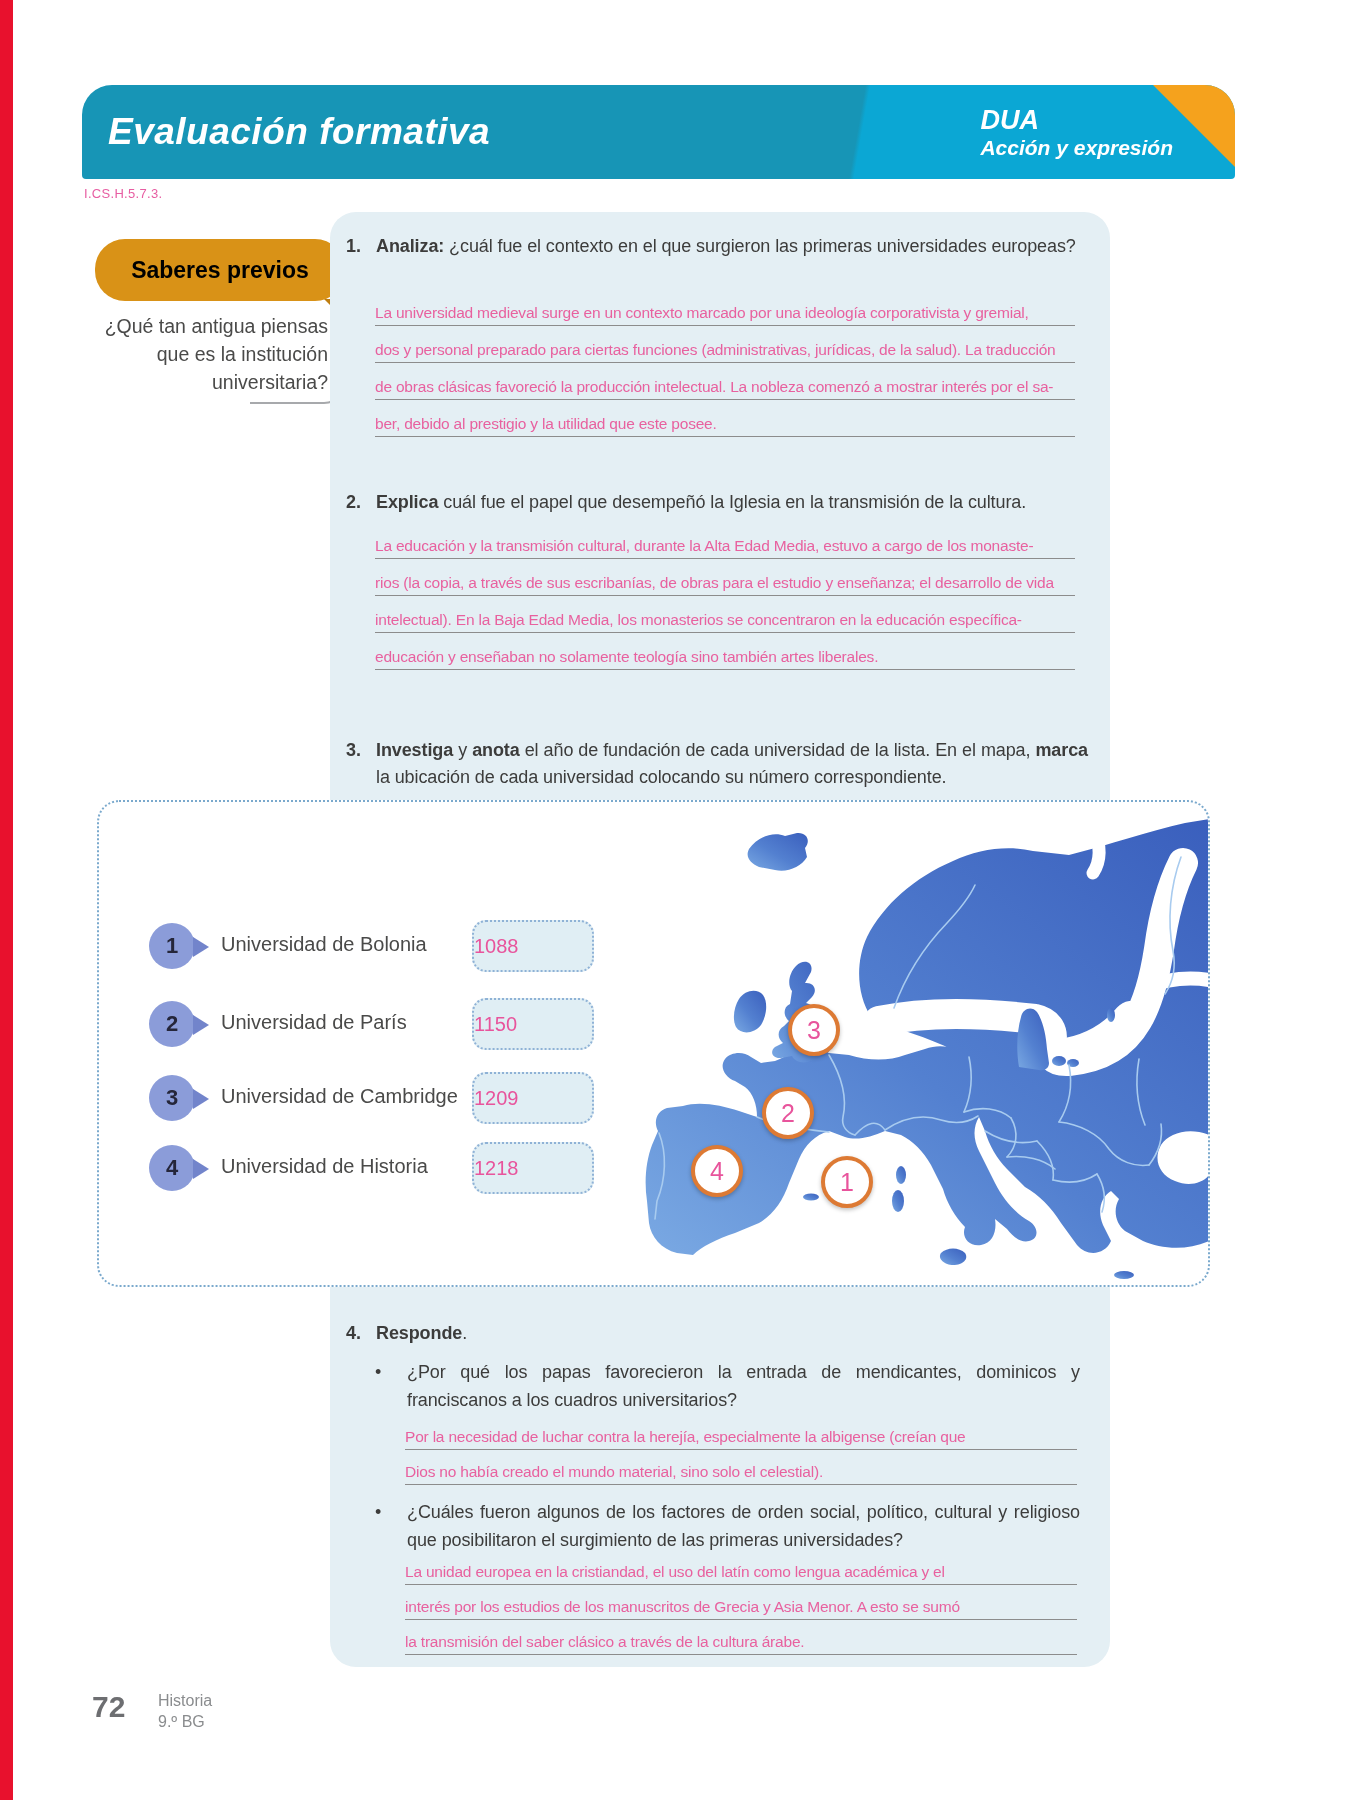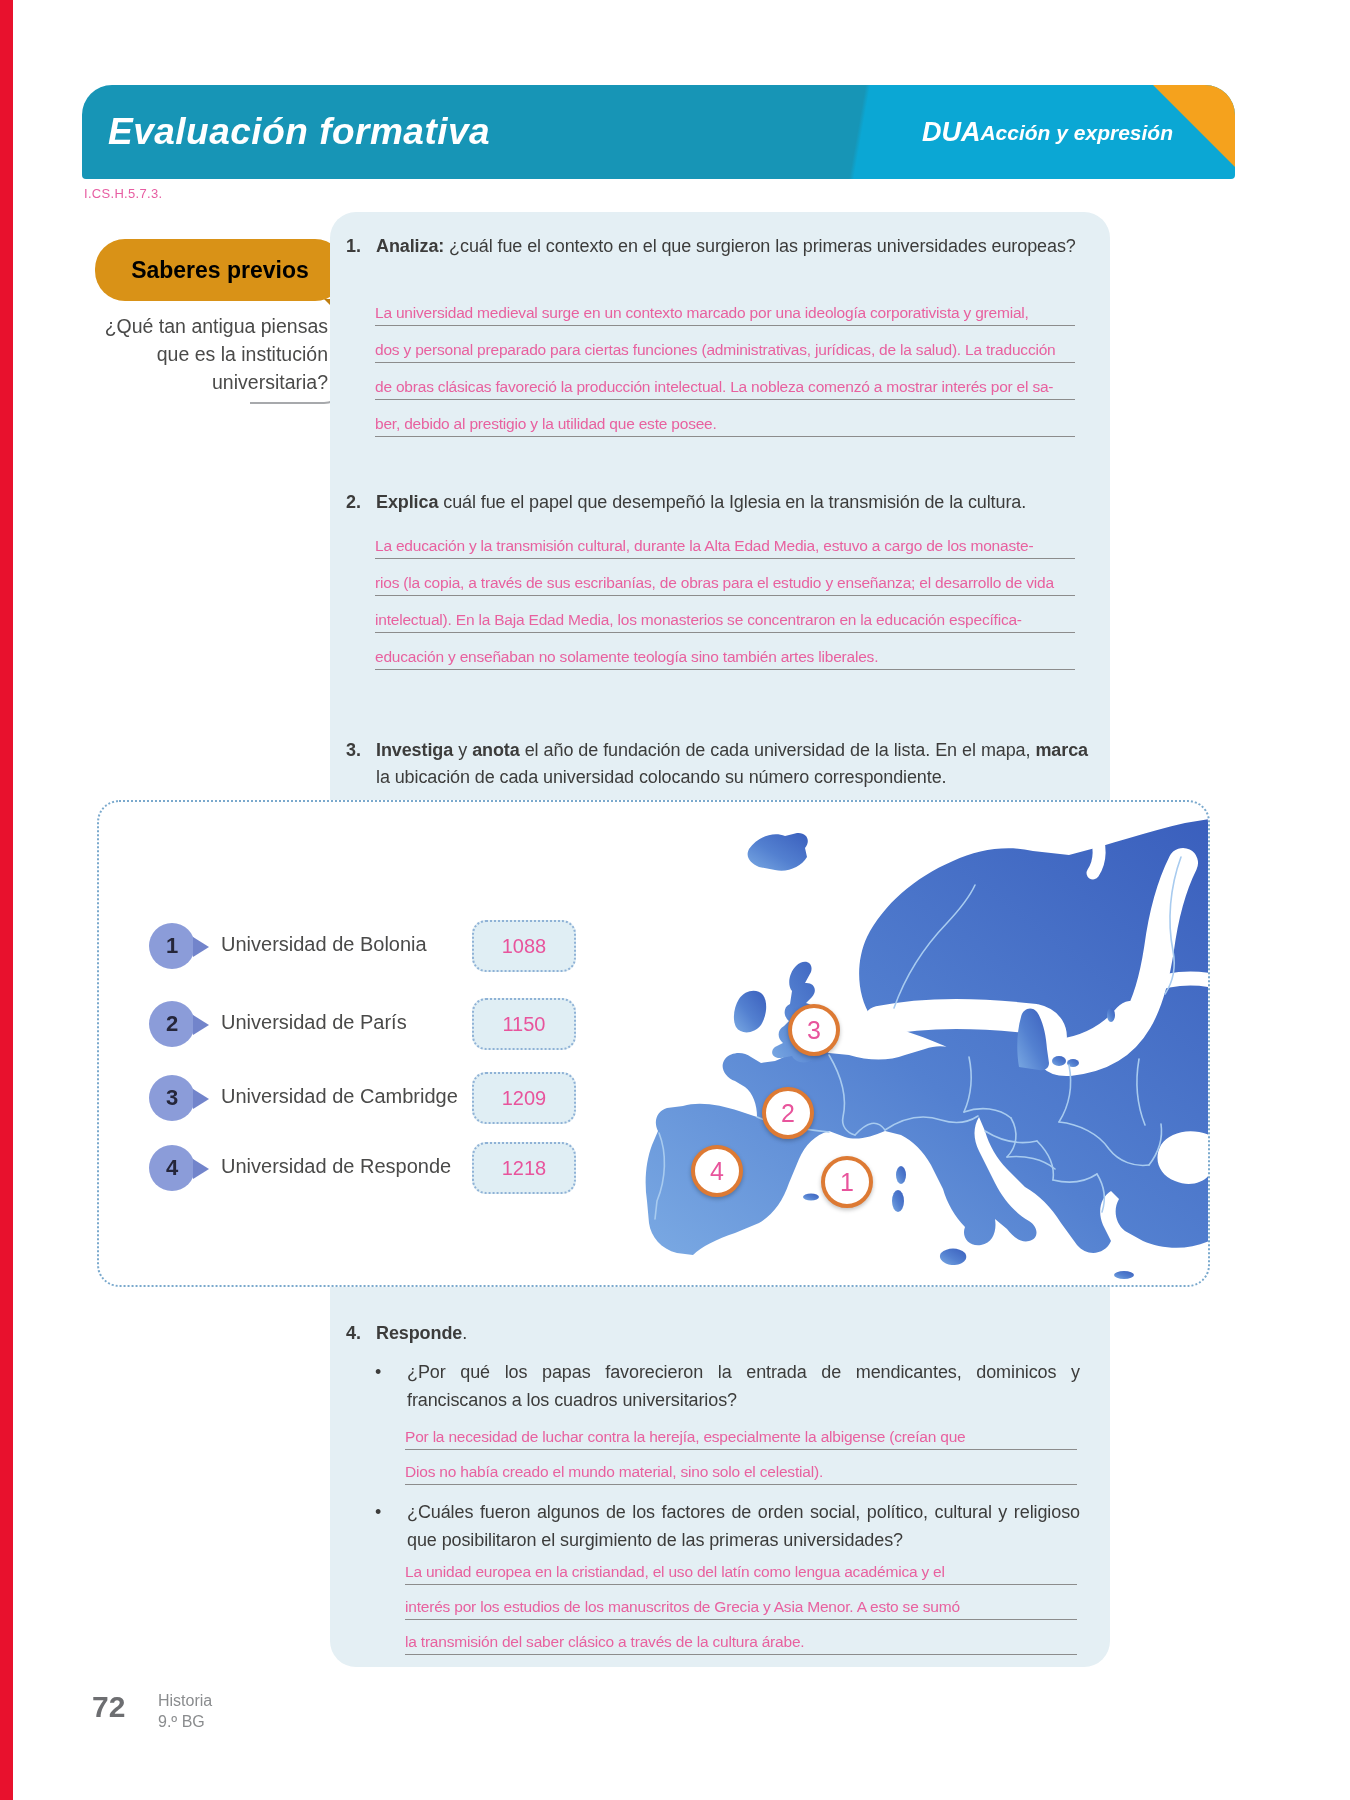--- a/index.html
+++ b/index.html
@@ -6,22 +6,22 @@
   body{font-family:"Liberation Sans",sans-serif;}
   .page{position:relative;width:1350px;height:1800px;background:#fff;overflow:hidden;}
   .red-bar{position:absolute;left:0;top:0;width:13px;height:1800px;background:#e8112d;}
 
   
   .header{position:absolute;left:82px;top:85px;width:1153px;height:94px;
     background:linear-gradient(100deg,#1795b6 67%,#0ba7d4 67.4%);
     border-radius:30px 30px 4px 4px;overflow:hidden;font-style:italic;}
   .header-title{position:absolute;left:26px;top:0;height:100%;display:flex;align-items:center;
     color:#fff;font-size:37px;font-weight:bold;letter-spacing:.5px;}
-  .dua{position:absolute;right:62px;top:0;height:100%;display:flex;flex-direction:row;
-    justify-content:center;align-items:center;color:#fff;}
+  .dua{position:absolute;right:62px;top:0;height:100%;display:flex;flex-direction:column;
+    justify-content:center;align-items:flex-start;color:#fff;}
   .dua-1{font-size:27px;font-weight:bold;line-height:30px;}
   .dua-2{font-size:21px;font-weight:bold;line-height:25px;}
   .orange-wedge{position:absolute;right:0;top:0;width:82px;height:82px;background:#f5a21d;
     clip-path:polygon(0 0,100% 0,100% 100%);}
   .code{position:absolute;left:84px;top:186px;font-size:13px;color:#e75da2;letter-spacing:.3px;}
 
   
   .sp-badge{position:absolute;left:95px;top:239px;width:250px;height:62px;background:#d99217;
     border-radius:30px;display:flex;align-items:center;justify-content:center;
     color:#000000;font-size:23px;font-weight:bold;}
@@ -54,23 +54,23 @@
   
   .map-panel{position:absolute;left:97px;top:800px;width:1113px;height:487px;background:#fff;
     border:2px dotted #7aa9cd;border-radius:22px;box-sizing:border-box;overflow:hidden;}
   .uni-row{position:absolute;left:0;width:450px;height:0;}
   .uni-marker{position:absolute;left:50px;top:-23px;width:46px;height:46px;border-radius:50%;
     background:#8b9cd9;display:flex;align-items:center;justify-content:center;
     color:#25263a;font-size:22px;font-weight:bold;}
   .uni-marker::after{content:"";position:absolute;right:-14px;top:14px;width:0;height:0;
     border-left:16px solid #7284cb;border-top:10px solid transparent;border-bottom:10px solid transparent;}
   .uni-label{position:absolute;left:122px;top:-13px;color:#4a4a49;font-size:20px;white-space:nowrap;}
-  .year-box{position:absolute;left:373px;top:-26px;width:104px;height:52px;background:#e0eef4;
+  .year-box{position:absolute;left:373px;top:-26px;width:122px;height:52px;background:#e0eef4;
     border:2px dotted #8fb2d6;border-radius:14px;box-sizing:border-box;
-    display:flex;align-items:center;justify-content:center;color:#e8549c;font-size:20px;}
+    display:flex;align-items:center;justify-content:flex-start;color:#e8549c;font-size:20px;}
   .map-svg{position:absolute;left:450px;top:3px;}
   .map-marker{position:absolute;width:52px;height:52px;border-radius:50%;background:#fff;
     border:4px solid #dd7a34;box-sizing:border-box;display:flex;align-items:center;justify-content:center;
     color:#e8549c;font-size:25px;box-shadow:0 2px 4px rgba(0,0,0,.25);}
 
   
   .pg-num{position:absolute;left:92px;top:1690px;font-size:30px;font-weight:bold;color:#6d6e71;}
   .pg-meta{position:absolute;left:158px;top:1690px;font-size:16px;color:#8a8c8e;line-height:21px;}
 </style>
 </head>
@@ -204,21 +204,21 @@
         </div>
       <div class="uni-label">Universidad de Cambridge</div>
       <div class="year-box">
           <span>1209</span>
         </div>
     </div>
     <div class="uni-row" style="top:366px;">
       <div class="uni-marker">
           <span>4</span>
         </div>
-      <div class="uni-label">Universidad de Responde</div>
+      <div class="uni-label">Universidad de Historia</div>
       <div class="year-box">
           <span>1218</span>
         </div>
     </div>
 
     <div class="map-marker" style="left:689px;top:202px;">
         <span>3</span>
       </div>
     <div class="map-marker" style="left:663px;top:285px;">
         <span>2</span>

